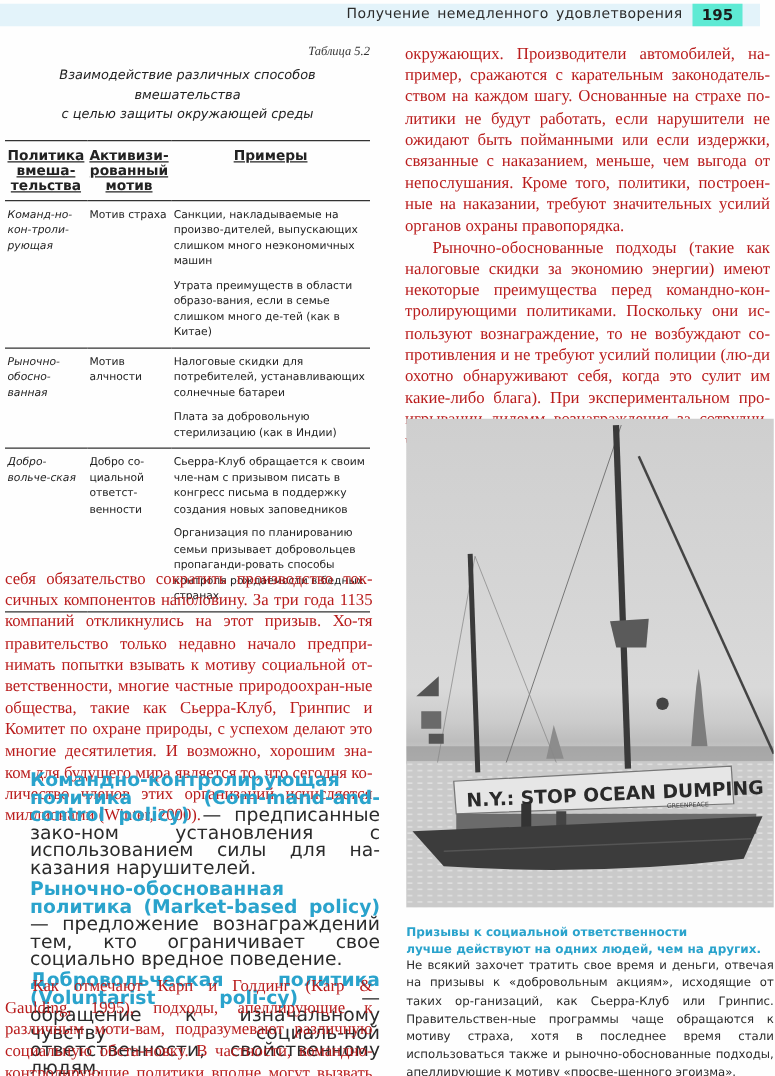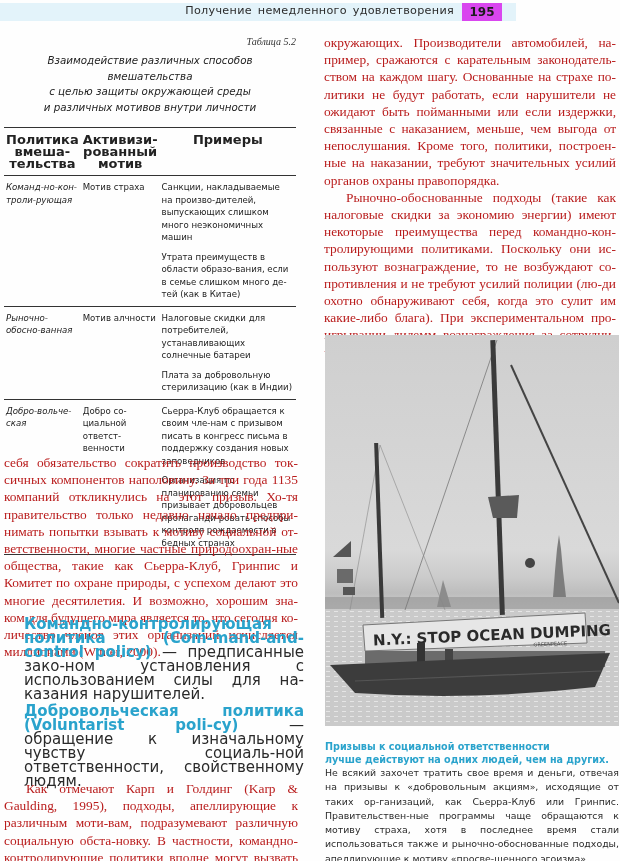--- a/index.html
+++ b/index.html
@@ -1,53 +1,54 @@
 <!DOCTYPE html>
 <html><head>
 <meta charset="utf-8">
 <style>
   * { box-sizing: border-box; margin: 0; padding: 0; }
   html, body { width: 620px; height: 861px; background: #fefefe; overflow: hidden; }
   body { position: relative; color: #1f1f1f; }
 
   
   .run-head {
-    position: absolute; left: 0; top: 3px; width: 516px; height: 18px;
+    position: absolute; left: 0; top: 3px; width: 608px; height: 18px;
     background: #e3f3fa;
   }
   .run-head .title {
     position: absolute; right: 62px; top: 1px;
     font-family: "DejaVu Sans", sans-serif; font-size: 11.2px; color: #2b2b2b;
     letter-spacing: 0.3px; word-spacing: 2px;
   }
   .run-head .pno {
     position: absolute; right: 14px; top: 0; width: 40px; height: 18px;
-    background: #d946ef;
+    background: #5eead4;
     font-family: "DejaVu Sans", sans-serif; font-weight: bold; font-size: 12px;
     color: #1c1c1c; text-align: center; line-height: 18px;
   }
 
   
   .tbl-block { position: absolute; left: 4px; top: 36px; width: 292px; }
   .tbl-num {
     text-align: right; font-family: Liberation Serif, serif; font-style: italic;
     font-size: 10px; color: #333; margin-bottom: 6px;
   }
   .tbl-caption {
     text-align: center; font-family: "DejaVu Sans", sans-serif; font-style: italic;
     font-size: 10.3px; line-height: 15.5px; color: #222; margin-bottom: 12px;
   }
   table.ptable {
     width: 292px; border-collapse: collapse;
     font-family: "DejaVu Sans", sans-serif; font-size: 8.6px; line-height: 12.5px; color: #222;
   }
   table.ptable thead tr { border-top: 1.5px solid #333; border-bottom: 1.5px solid #333; }
   table.ptable th {
-    font-weight: bold; font-size: 13px; line-height: 12px; vertical-align: top;
+    font-weight: bold; font-size: 11px; line-height: 12px; vertical-align: top;
     padding: 6px 2px 5px 2px;
+    text-decoration: underline;
   }
   table.ptable th.c1 { width: 56px; text-align: center; }
   table.ptable th.c2 { width: 55px; }
   table.ptable th.c3 { text-align: center; }
   table.ptable tbody tr.grp { border-bottom: 1.5px solid #333; }
   table.ptable td { vertical-align: top; padding: 5px 3px 5px 2px; }
   table.ptable td.policy { font-style: italic; }
   table.ptable td.ex p { margin-bottom: 7px; }
   table.ptable td.ex p:last-child { margin-bottom: 0; }
 
@@ -92,21 +93,20 @@
 <div class="run-head">
   <span class="title">Получение немедленного удовлетворения</span>
   <span class="pno">195</span>
 </div>
 
 <div class="tbl-block">
   <div class="tbl-num">Таблица 5.2</div>
   <div class="tbl-caption">
     <div>Взаимодействие различных способов вмешательства</div>
     <div>с целью защиты окружающей среды</div>
-    <div>и различных мотивов внутри личности</div>
   </div>
   <table class="ptable">
     <thead>
       <tr>
         <th class="c1">Политика вмеша-тельства</th>
         <th class="c2">Активизи-рованный мотив</th>
         <th class="c3">Примеры</th>
       </tr>
     </thead>
     <tbody>
@@ -138,20 +138,23 @@
   </table>
 </div>
 
 <div class="lcol-top body-text">себя обязательство сократить производство ток-сичных компонентов наполовину. За три года 1135 компаний откликнулись на этот призыв. Хо-тя правительство только недавно начало предпри-нимать попытки взывать к мотиву социальной от-ветственности, многие частные природоохран-ные общества, такие как Сьерра-Клуб, Гринпис и Комитет по охране природы, с успехом делают это многие десятилетия. И возможно, хорошим зна-ком для будущего мира является то, что сегодня ко-личество членов этих организаций исчисляется миллионами (Winter, 2000).</div>
 
 <div class="defs">
   <p>
     <span class="term">Командно-контролирующая политика (Com-mand-and-control policy)</span><span> — предписанные зако-ном установления с использованием силы для на-казания нарушителей.</span>
   </p>
   <p>
+    <span class="term">Рыночно-обоснованная политика (Market-based policy)</span><span> — предложение вознаграждений тем, кто ограничивает свое социально вредное поведение.</span>
+  </p>
+  <p>
     <span class="term">Добровольческая политика (Voluntarist poli-cy)</span><span> — обращение к изначальному чувству социаль-ной ответственности, свойственному людям.</span>
   </p>
 </div>
 
 <div class="lcol-bot body-text indent">Как отмечают Карп и Голдинг (Karp &amp; Gaulding, 1995), подходы, апеллирующие к различным моти-вам, подразумевают различную социальную обста-новку. В частности, командно-контролирующие политики вполне могут вызвать сопротивление</div>
 
 <div class="rcol-top body-text">
   <p>окружающих. Производители автомобилей, на-пример, сражаются с карательным законодатель-ством на каждом шагу. Основанные на страхе по-литики не будут работать, если нарушители не ожидают быть пойманными или если издержки, связанные с наказанием, меньше, чем выгода от непослушания. Кроме того, политики, построен-ные на наказании, требуют значительных усилий органов охраны правопорядка.</p>
   <p>Рыночно-обоснованные подходы (такие как налоговые скидки за экономию энергии) имеют некоторые преимущества перед командно-кон-тролирующими политиками. Поскольку они ис-пользуют вознаграждение, то не возбуждают со-противления и не требуют усилий полиции (лю-ди охотно обнаруживают себя, когда это сулит им какие-либо блага). При экспериментальном про-игрывании дилемм вознаграждения за сотрудни-чество оказались более эффективными, чем нака-</p>
 </div>

